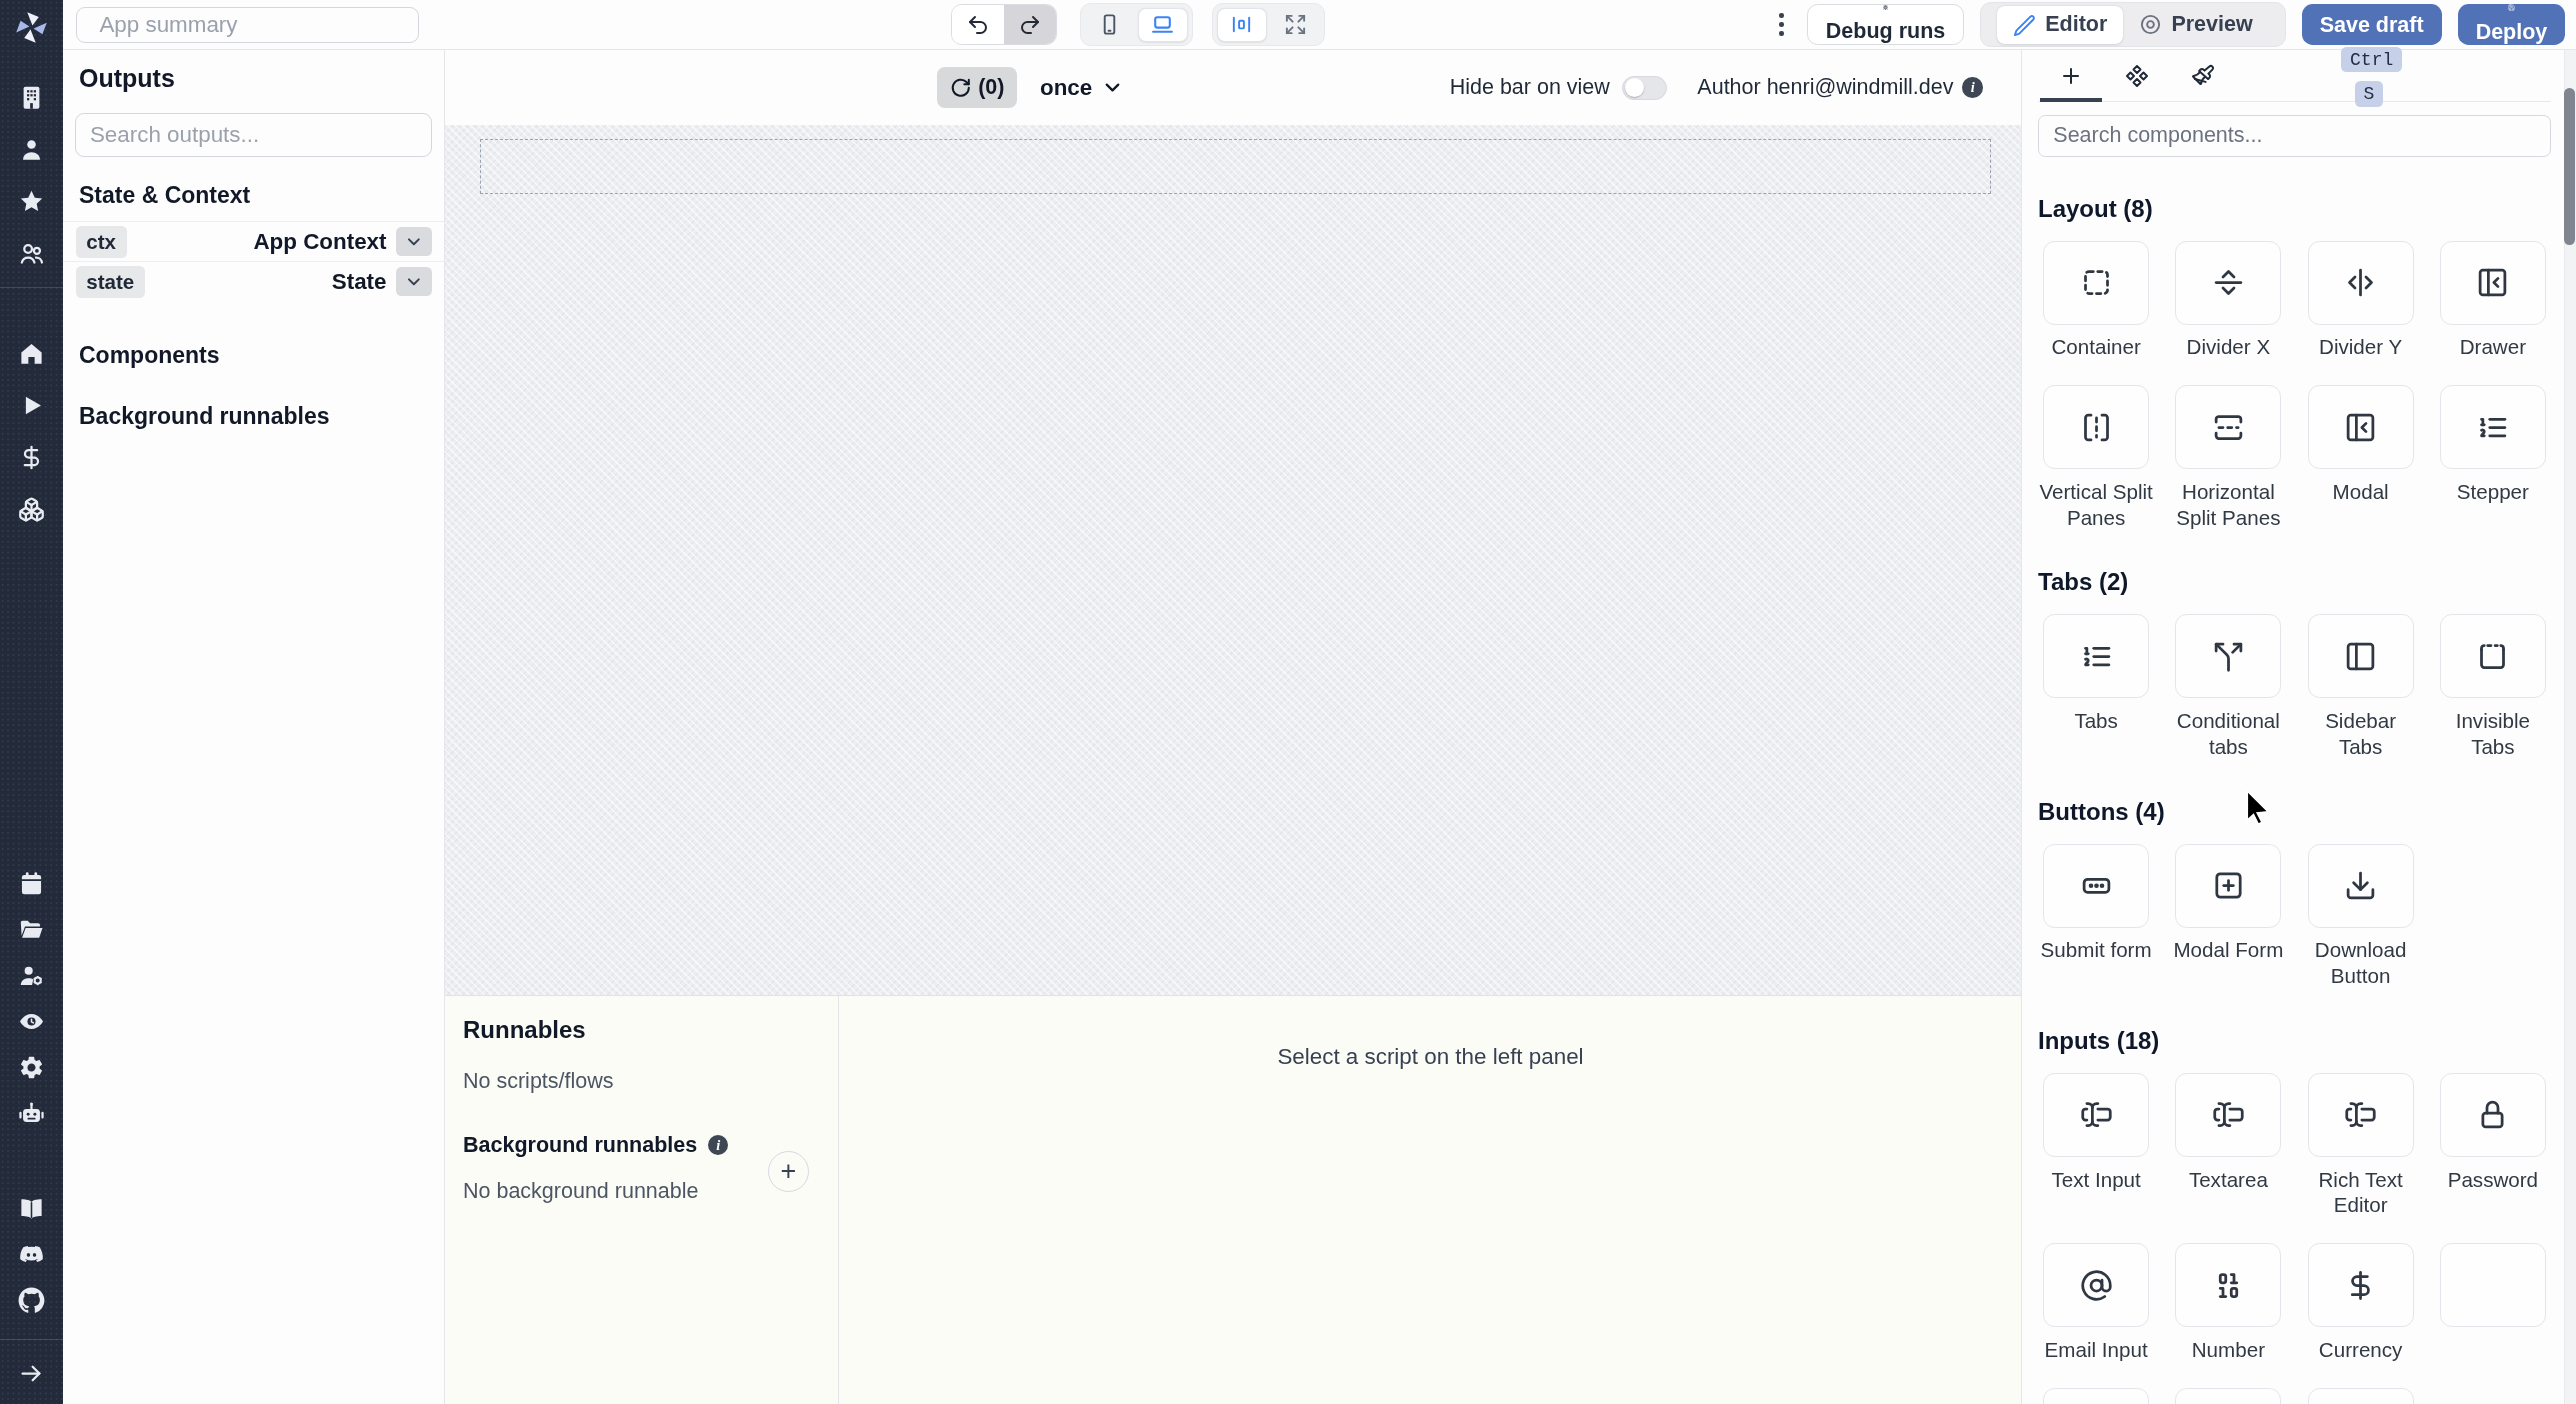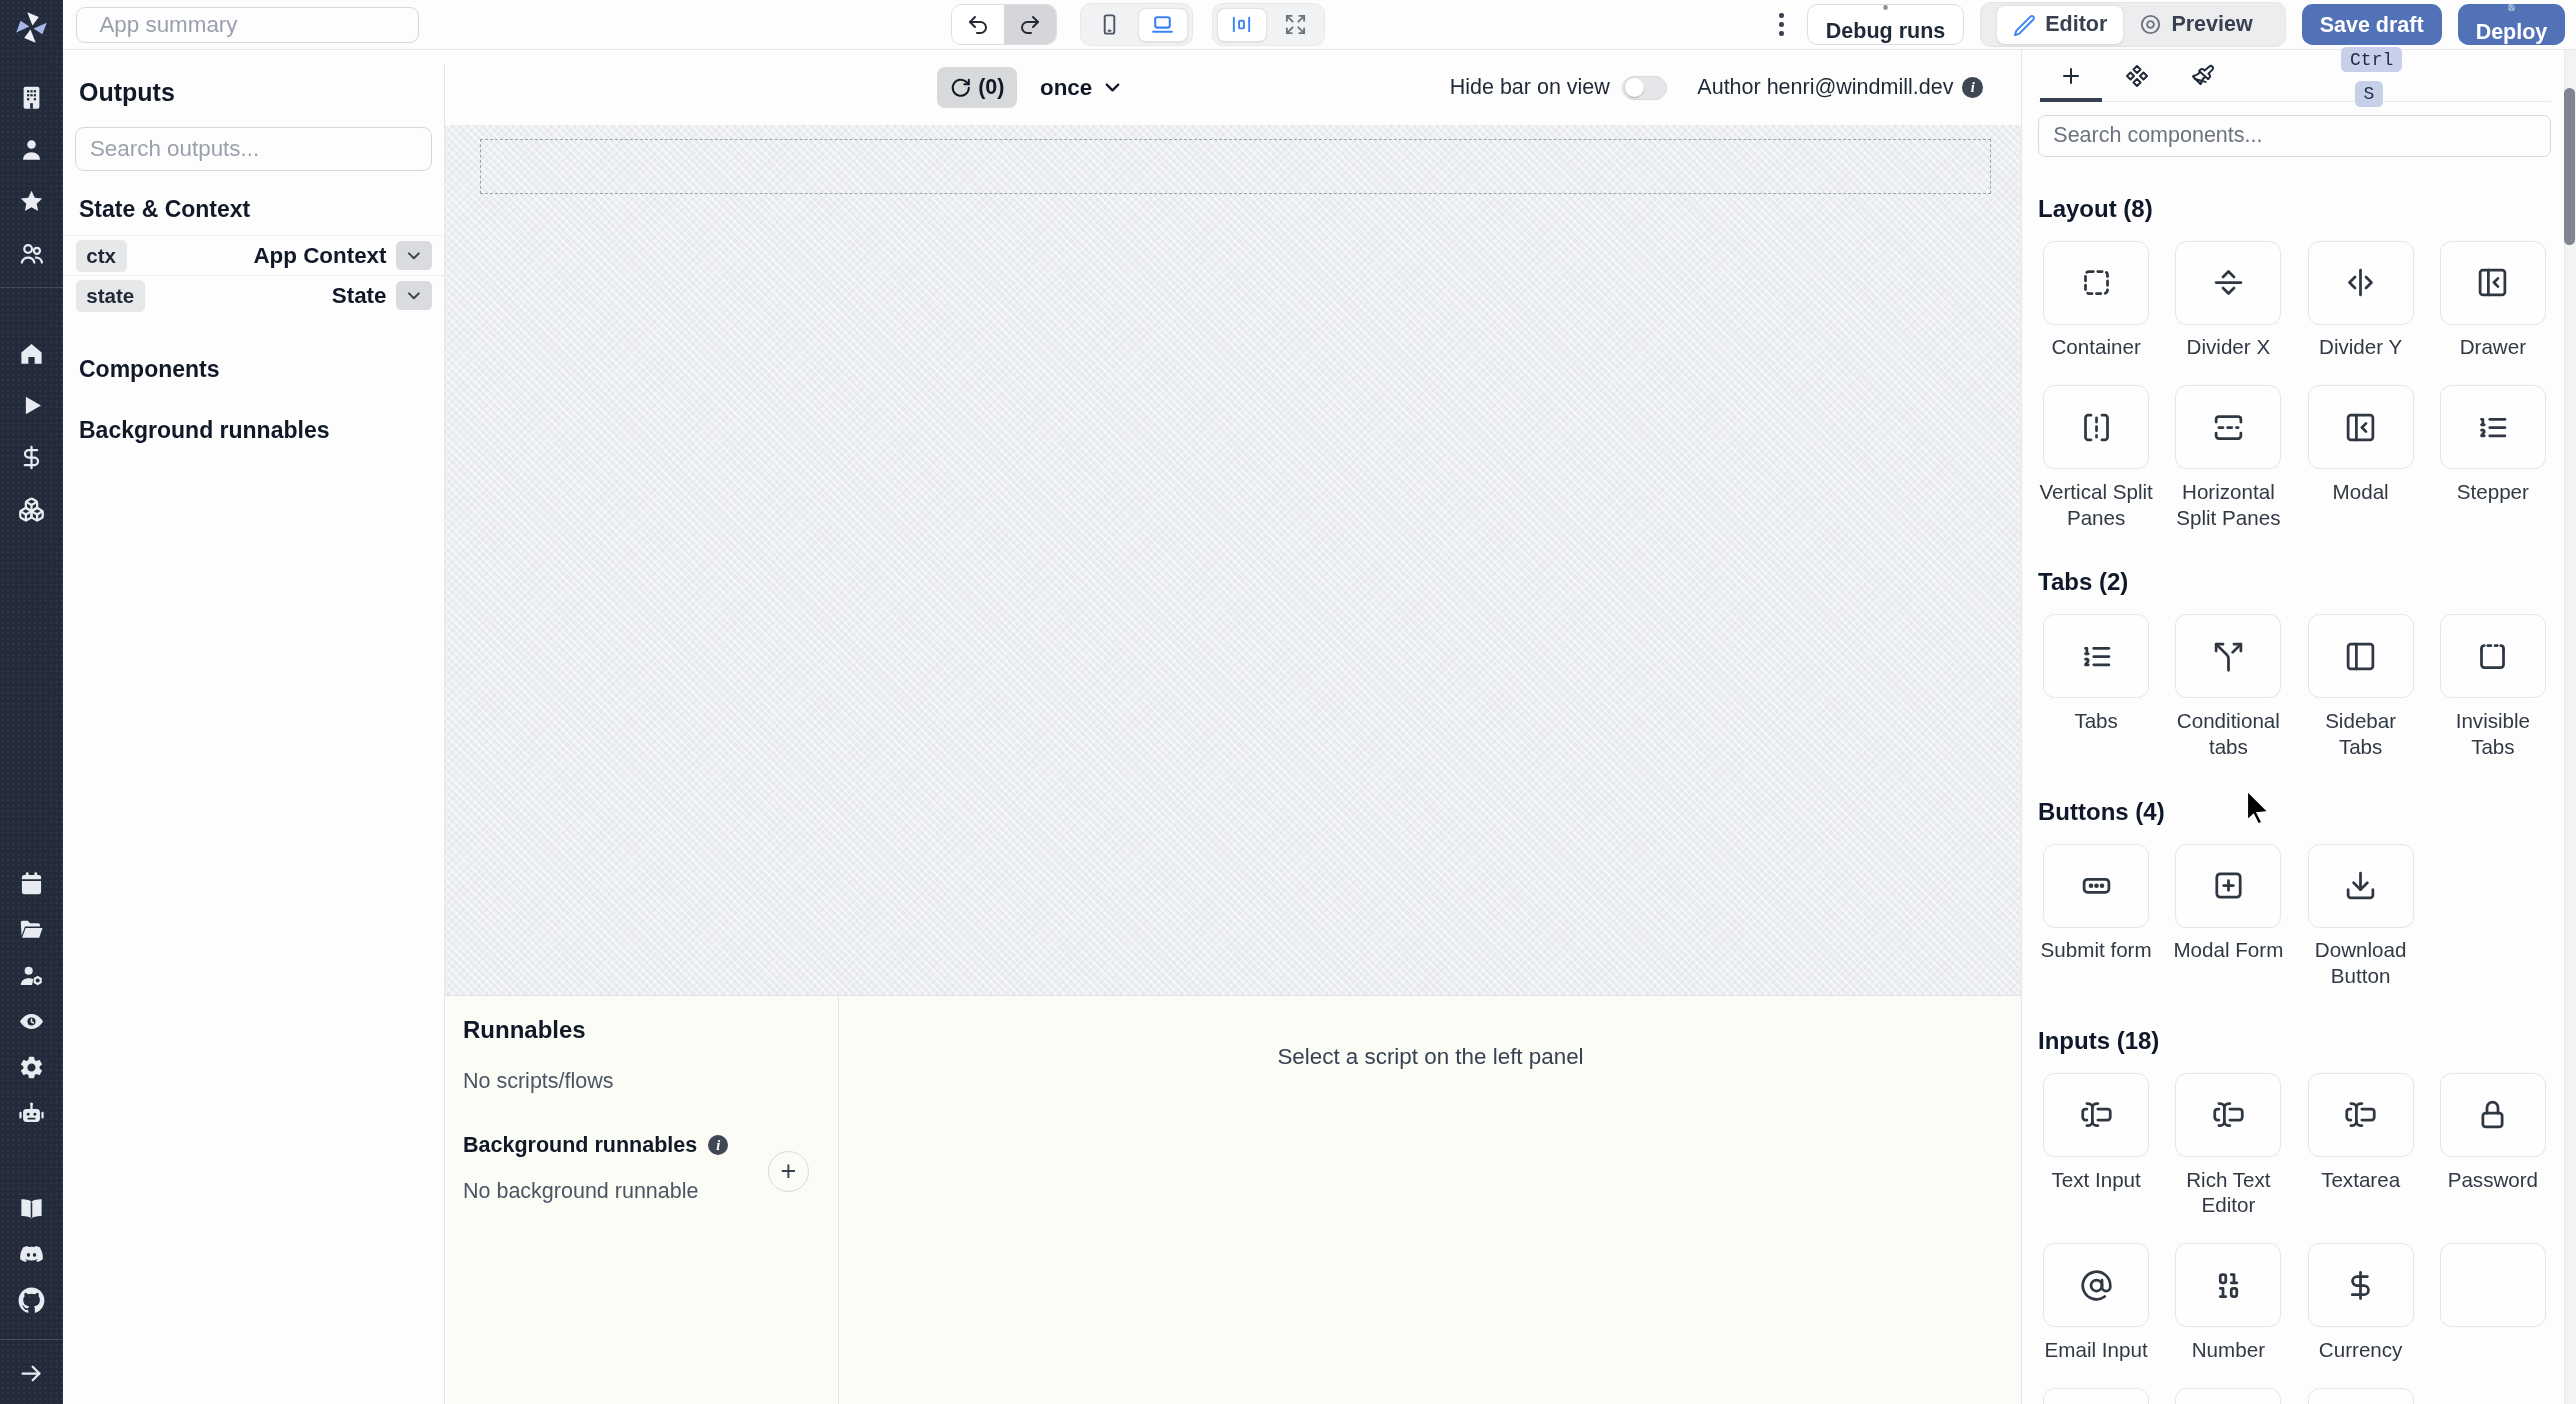--- a/index.html
+++ b/index.html
@@ -41,21 +41,21 @@
   .btn.light { background:#fff; border:0.9px solid #d9dce1; color:#1f2937; }
   .btn.blue { background:var(--primary-blue,#5272b8); color:#fff; border:none; }
   .btn svg { width:23px; height:23px; }
   .toggle-pill { display:flex; background:#ededef; border:0.9px solid #e3e4e8; border-radius:10.7px; padding:16px; height:45px; align-items:center; }
   .toggle-pill .tseg { display:flex; align-items:center; gap:9px; height:38px; padding:0 16px; border-radius:8px; font-size:21.5px; font-weight:600; color:#374151; cursor:pointer; }
   .toggle-pill .tseg.active { background:#fff; box-shadow:0 0.9px 2.7px rgba(0,0,0,.12); }
   .toggle-pill .tseg svg { width:23px; height:23px; }
   kbd { font-family:"Liberation Mono", monospace; font-size:18px; background:#c6d0e8; color:#222c44; border-radius:5.4px; padding:2.7px 9px; font-weight:400;text-align:center; }
 
   
-  .outputs { position:absolute; left:63px; top:64px; width:382px; bottom:0; background:#fdfdfd; border-right:0.9px solid #e4e6ea; z-index:10; }
+  .outputs { position:absolute; left:63px; top:50px; width:382px; bottom:0; background:#fdfdfd; border-right:0.9px solid #e4e6ea; z-index:10; }
   .outputs h2 { font-size:25px; font-weight:700; color:#111827; margin:14.3px 16px 0; }
   .search-box { margin:19.7px 11.6px 0; height:44px; border:0.9px solid #d4d7dd; border-radius:9px; background:#fdfdfd; display:flex; align-items:center; padding:0 14.3px; }
   .search-box input { border:none; outline:none; background:transparent; font-size:22.4px; color:#374151; width:100%; font-family:inherit; }
   .search-box input::placeholder, .app-summary::placeholder { color:#9aa1ad; }
   .state-title { font-size:23px; font-weight:700; color:#111827; margin:25px 16px 12.5px; }
   .kv-row { display:flex; align-items:center; border-top:0.9px solid #eceef1; padding:7.2px 12.5px; height:40px; }
   .kv-row:last-of-type { border-bottom:0.9px solid #eceef1; }
   .chip { background:#e7e8ea; border-radius:5.4px; padding:3.6px 10.7px; font-size:20.6px; font-weight:600; color:#1f2937; }
   .kv-right { margin-left:auto; display:flex; align-items:center; gap:9px; }
   .kv-type { font-size:22.4px; font-weight:700; color:#111827; }
@@ -693,33 +693,33 @@
           <div class="comp-item">
             <div class="comp-card">
               <svg viewBox="0 0 24 24" fill="none" stroke="currentColor" stroke-width="2" stroke-linecap="round" stroke-linejoin="round">
                 <path d="M5 4h1a3 3 0 0 1 3 3 3 3 0 0 1 3-3h1"></path>
                 <path d="M13 20h-1a3 3 0 0 1-3-3 3 3 0 0 1-3 3H5"></path>
                 <path d="M5 16H4a2 2 0 0 1-2-2v-4a2 2 0 0 1 2-2h1"></path>
                 <path d="M13 8h7a2 2 0 0 1 2 2v4a2 2 0 0 1-2 2h-7"></path>
                 <path d="M9 7v10"></path>
               </svg>
             </div>
-            <div class="comp-label">Rich Text Editor</div>
+            <div class="comp-label">Textarea</div>
           </div>
           <div class="comp-item">
             <div class="comp-card">
               <svg viewBox="0 0 24 24" fill="none" stroke="currentColor" stroke-width="2" stroke-linecap="round" stroke-linejoin="round">
                 <path d="M5 4h1a3 3 0 0 1 3 3 3 3 0 0 1 3-3h1"></path>
                 <path d="M13 20h-1a3 3 0 0 1-3-3 3 3 0 0 1-3 3H5"></path>
                 <path d="M5 16H4a2 2 0 0 1-2-2v-4a2 2 0 0 1 2-2h1"></path>
                 <path d="M13 8h7a2 2 0 0 1 2 2v4a2 2 0 0 1-2 2h-7"></path>
                 <path d="M9 7v10"></path>
               </svg>
             </div>
-            <div class="comp-label">Textarea</div>
+            <div class="comp-label">Rich Text Editor</div>
           </div>
           <div class="comp-item">
             <div class="comp-card">
               <svg viewBox="0 0 24 24" fill="none" stroke="currentColor" stroke-width="2" stroke-linecap="round" stroke-linejoin="round">
                 <rect x="5" y="11" width="14" height="10" rx="2"></rect>
                 <path d="M8 11V7a4 4 0 0 1 8 0v4"></path>
               </svg>
             </div>
             <div class="comp-label">Password</div>
           </div>

